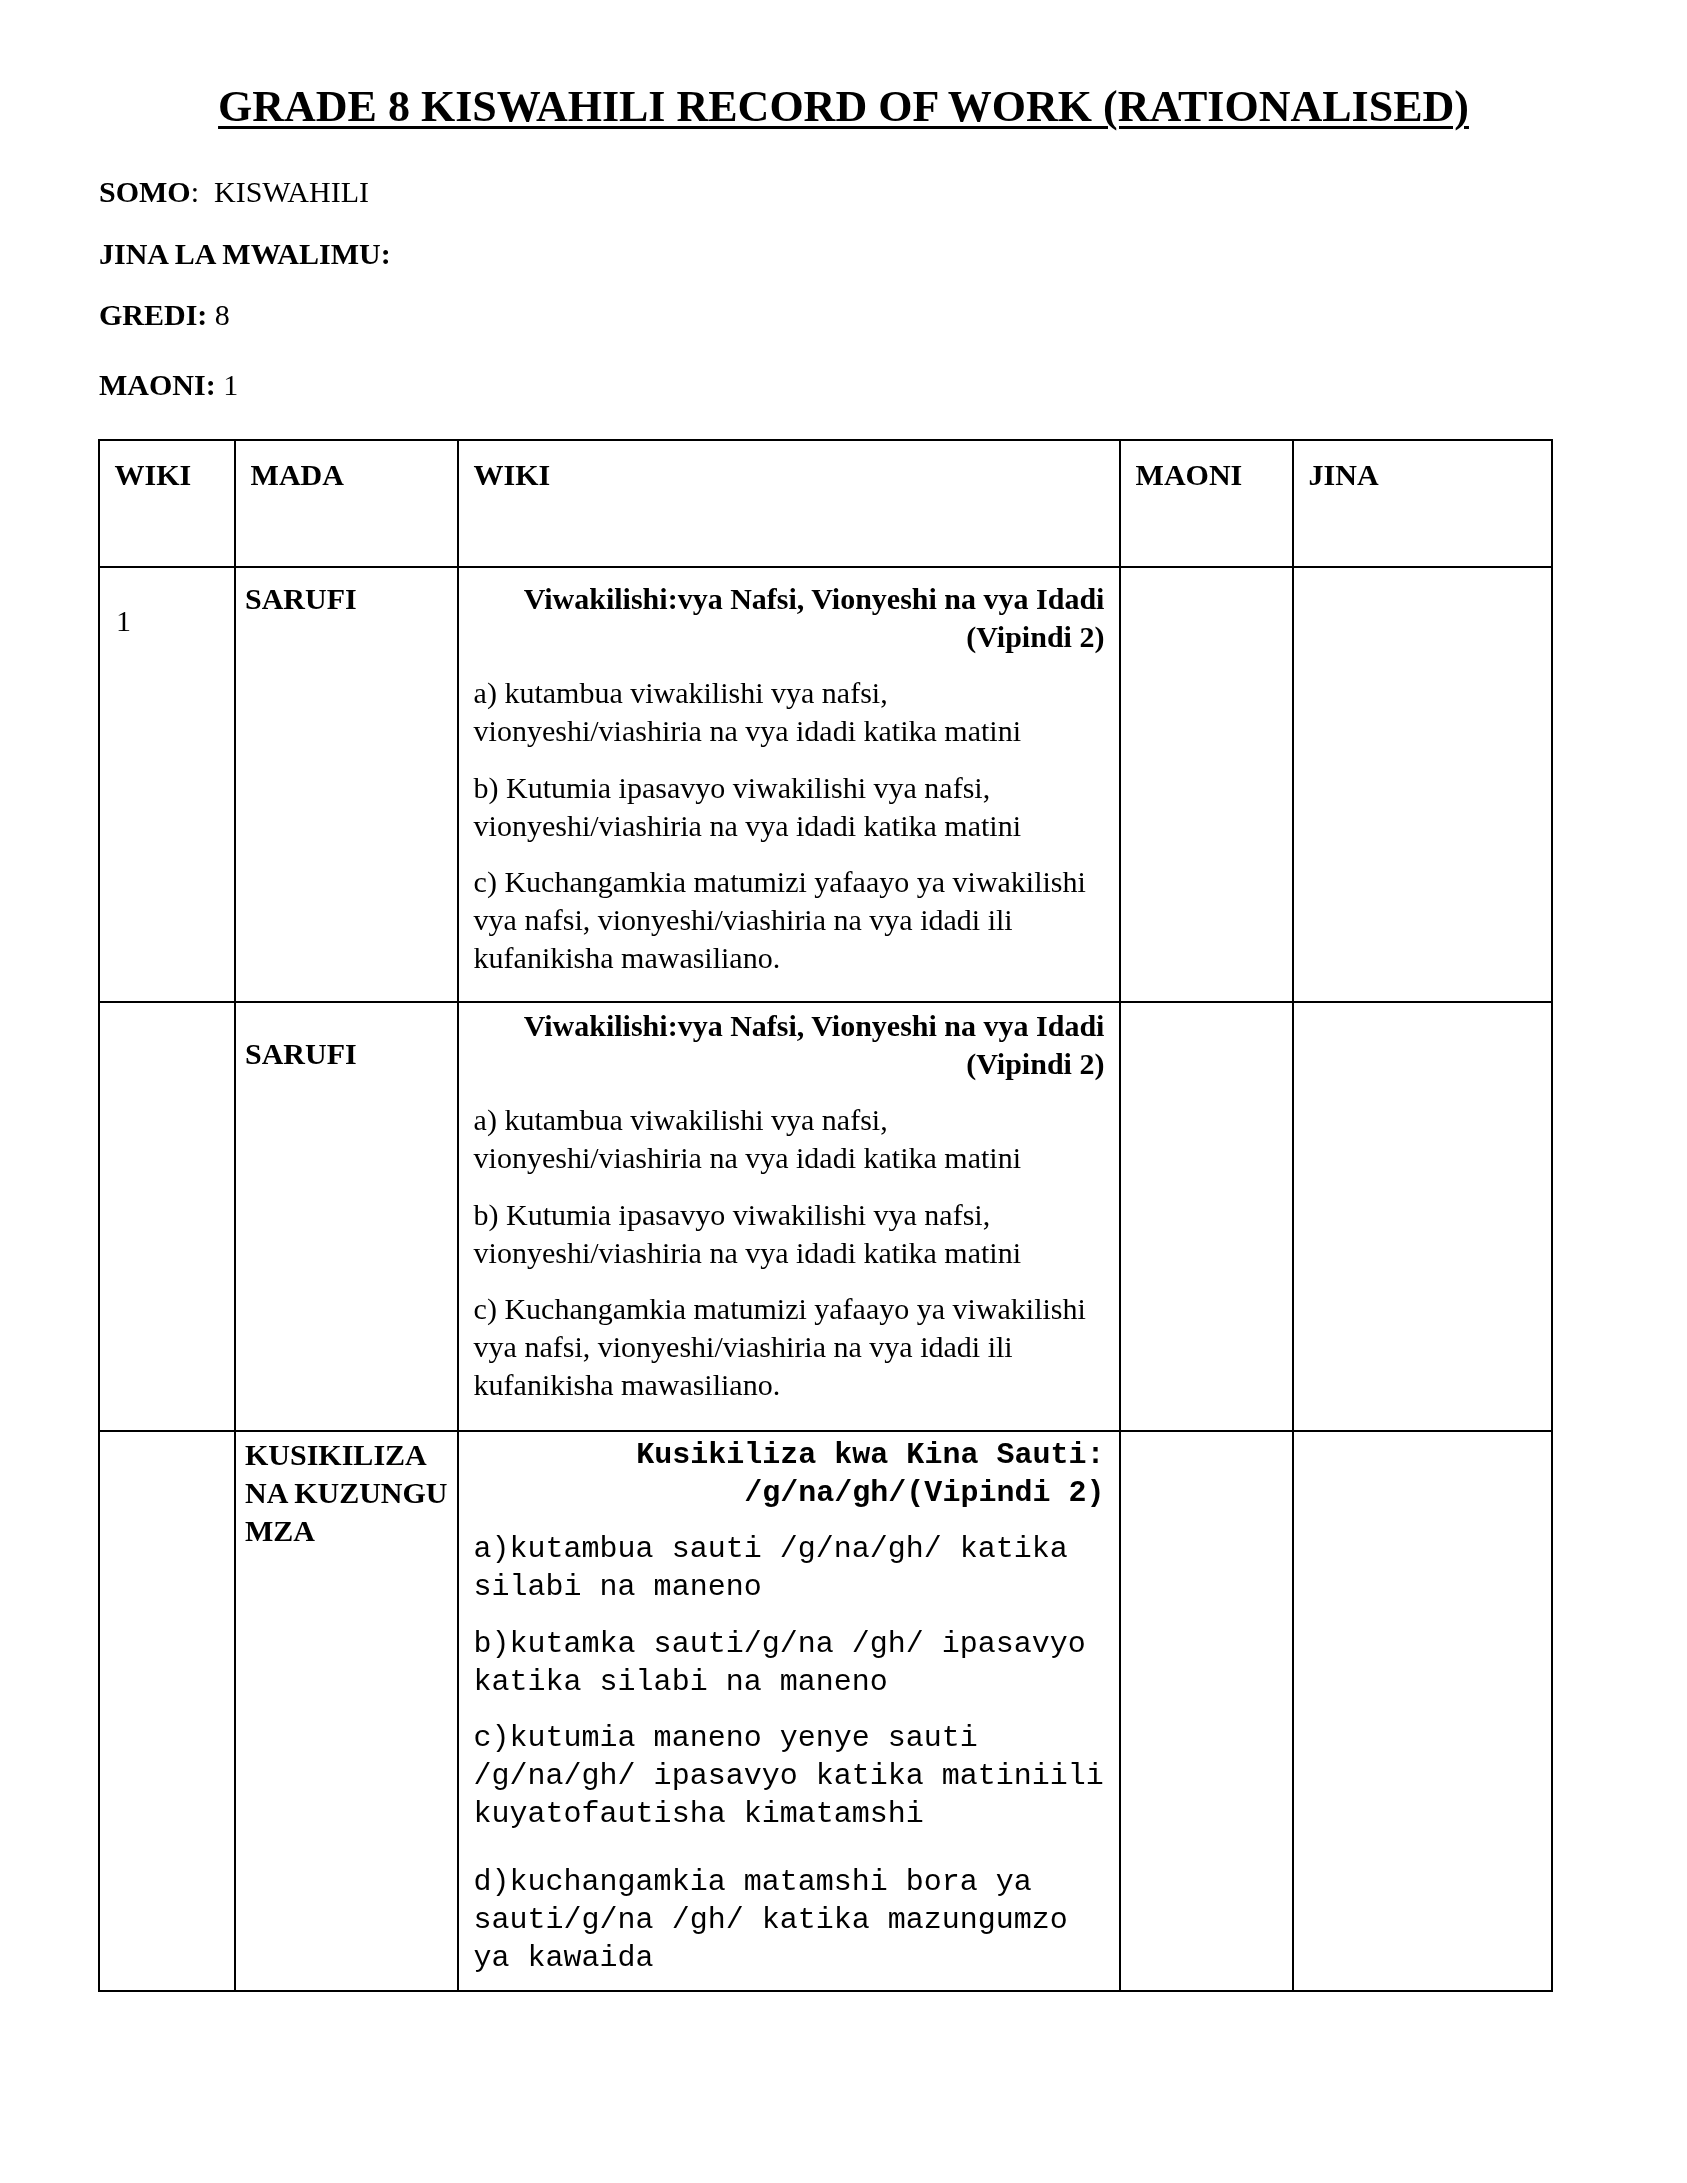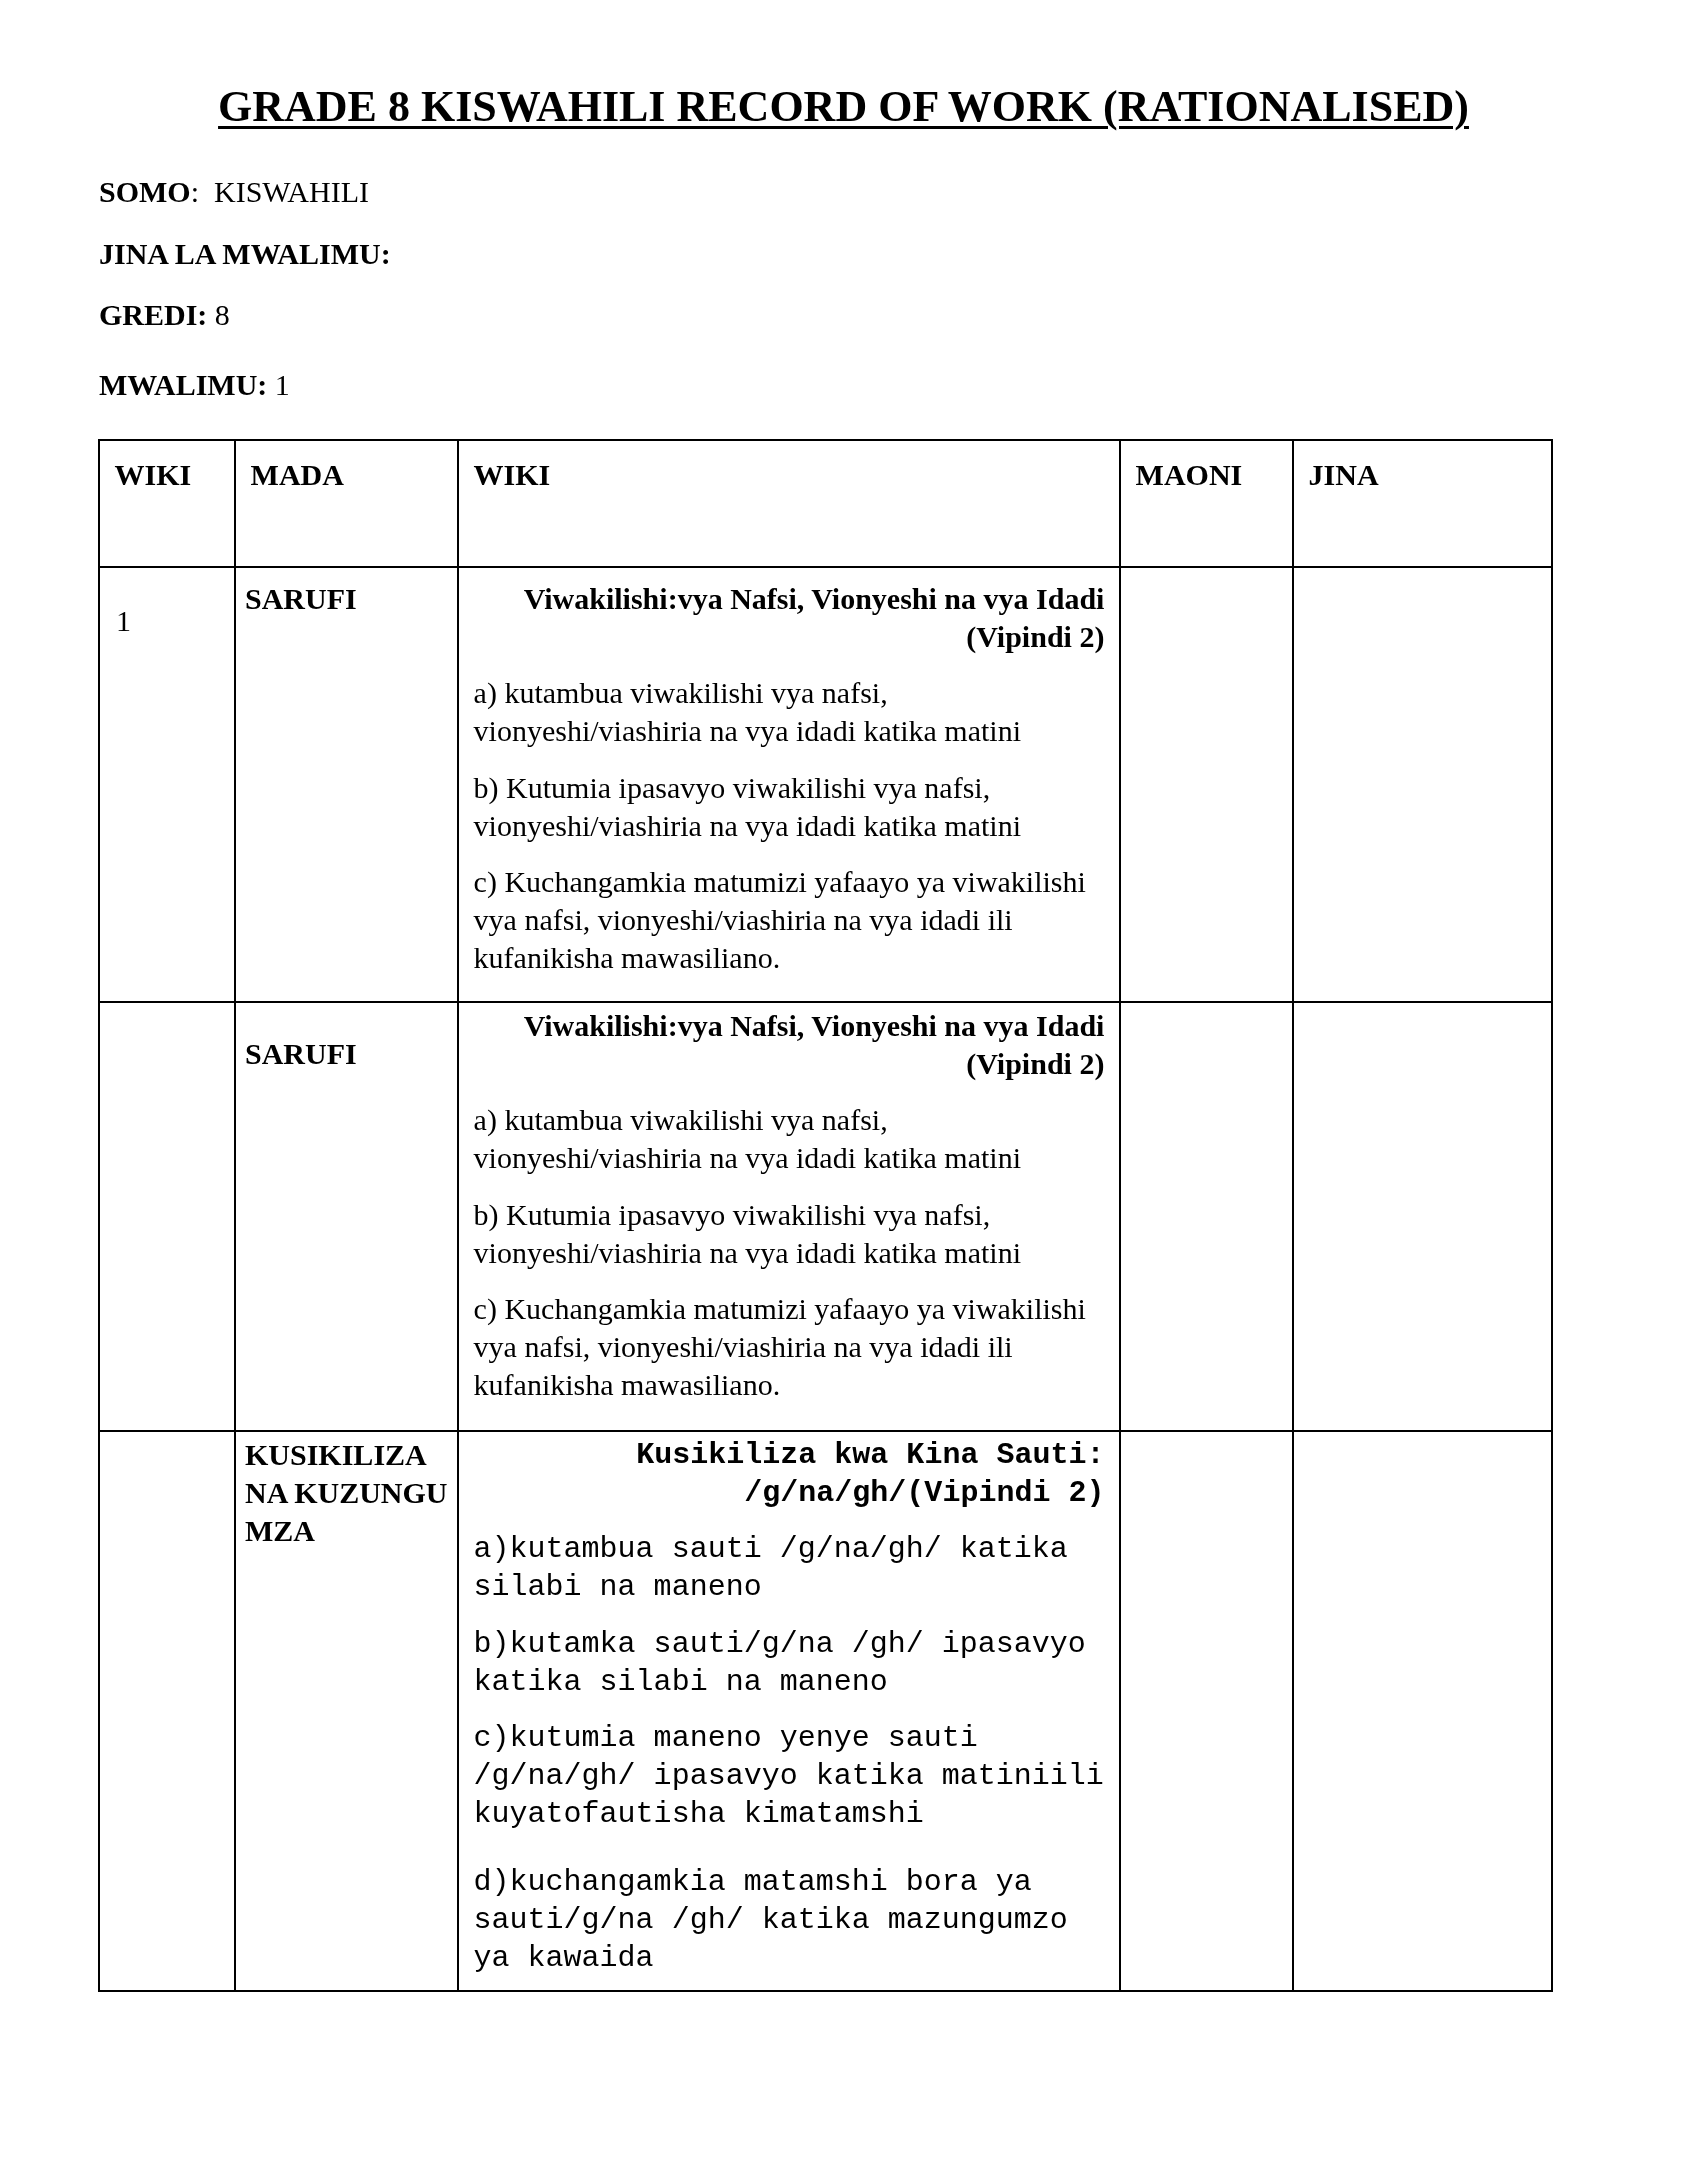--- a/index.html
+++ b/index.html
@@ -34,21 +34,21 @@
   .kazi-item:last-child { margin-bottom: 0; }
 </style>
 </head>
 <body>
 
 <div class="title"><span>GRADE 8 KISWAHILI RECORD OF WORK (RATIONALISED)</span></div>
 
 <div class="meta" style="top:177px;"><b>SOMO</b>:&nbsp; <span>KISWAHILI</span></div>
 <div class="meta" style="top:239px;"><b>JINA LA MWALIMU:</b> <span></span></div>
 <div class="meta" style="top:300px;"><b>GREDI:</b> <span>8</span></div>
-<div class="meta" style="top:370px;"><b>MWALIMU:</b> <span>1</span></div>
+<div class="meta" style="top:370px;"><b>MAONI:</b> <span>1</span></div>
 
 <table class="record">
   <colgroup>
     <col style="width:136px">
       <col style="width:223px">
       <col style="width:662px">
       <col style="width:173px">
       <col style="width:259px">
   </colgroup>
   <tbody>

